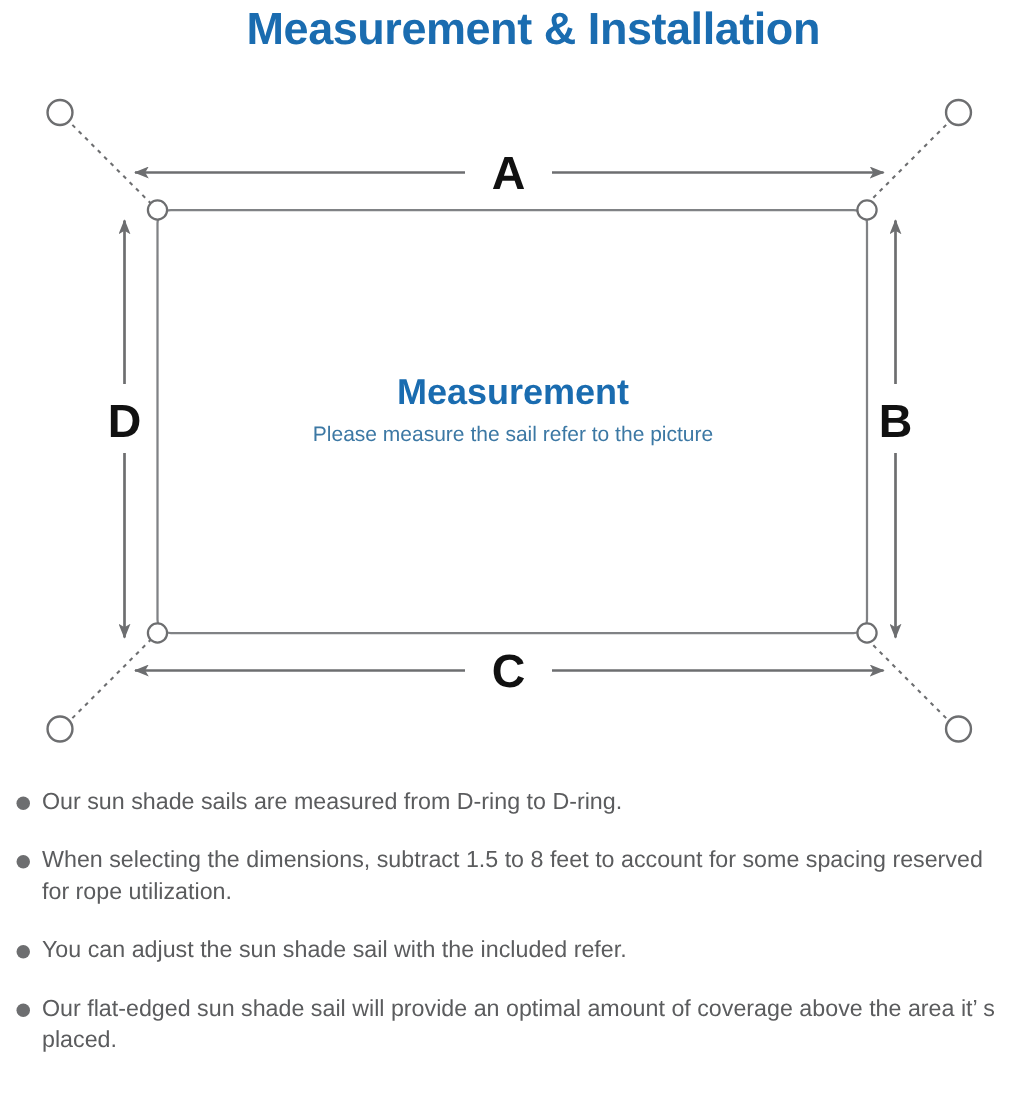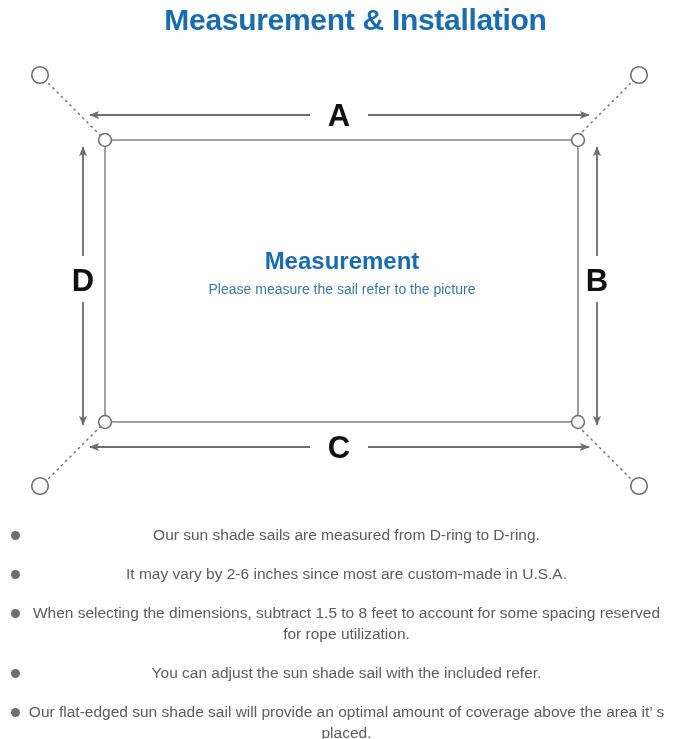--- a/index.html
+++ b/index.html
@@ -84,21 +84,20 @@
     position: absolute;
     left: 11px;
     top: 7px;
     width: 9px;
     height: 9px;
     border-radius: 50%;
     background: #6d6e70;
   }
   .note-text {
     display: block;
-    text-align: center;
   }
 </style>
 </head>
 <body>
 
 <div id="page-title">Measurement &amp; Installation</div>
 
 <div id="diagram">
   <svg width="679" height="470" viewBox="0 0 679 470" xmlns="http://www.w3.org/2000/svg">
 
@@ -163,24 +162,20 @@
   </svg>
 </div>
 
 <div id="notes">
   <div class="note-item">
     <span class="note-bullet"></span>
     <span class="note-text">Our sun shade sails are measured from D-ring to D-ring.</span>
   </div>
   <div class="note-item">
     <span class="note-bullet"></span>
-    <span class="note-text">It may vary by 2-6 inches since most are custom-made in U.S.A.</span>
-  </div>
-  <div class="note-item">
-    <span class="note-bullet"></span>
     <span class="note-text">When selecting the dimensions, subtract 1.5 to 8 feet to account for some spacing reserved for rope utilization.</span>
   </div>
   <div class="note-item">
     <span class="note-bullet"></span>
     <span class="note-text">You can adjust the sun shade sail with the included refer.</span>
   </div>
   <div class="note-item">
     <span class="note-bullet"></span>
     <span class="note-text">Our flat-edged sun shade sail will provide an optimal amount of coverage above the area it’  s placed.</span>
   </div>

